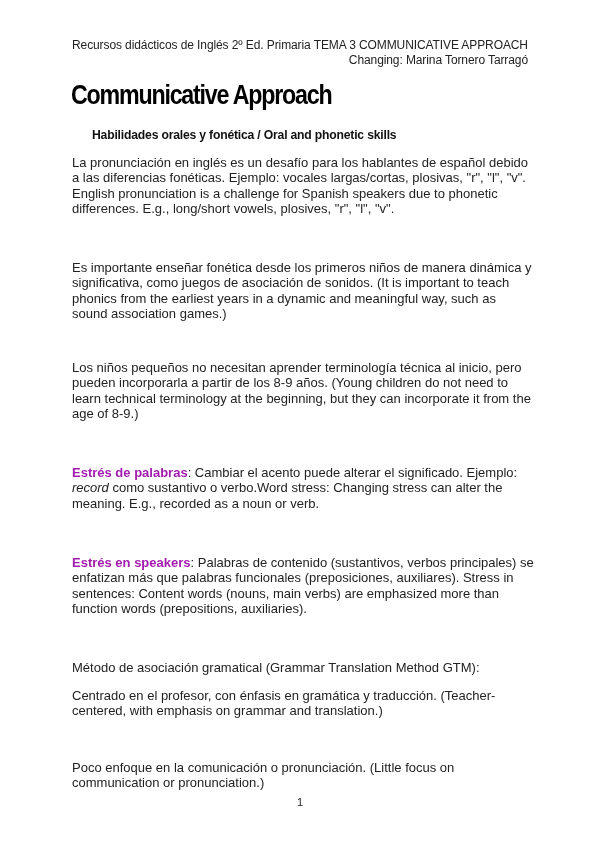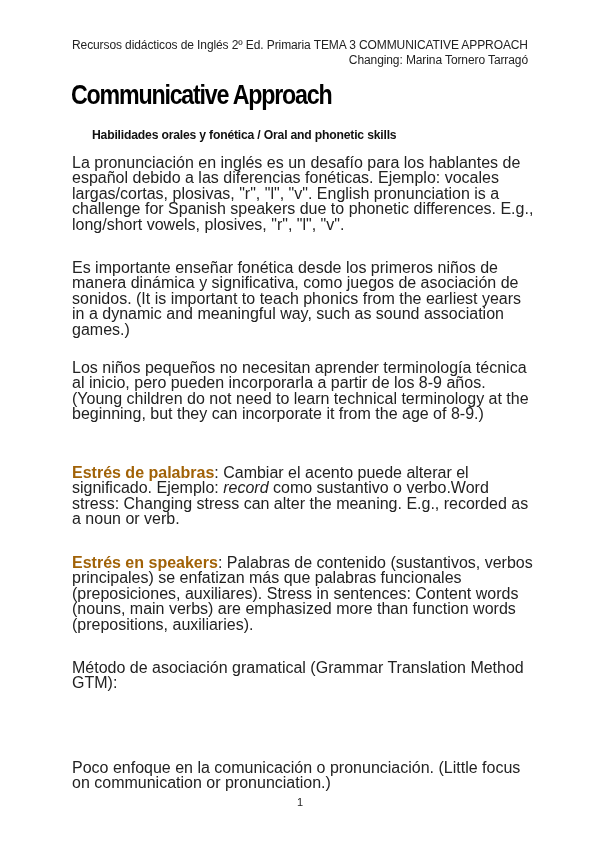--- a/index.html
+++ b/index.html
@@ -5,23 +5,23 @@
     html, body { margin: 0; padding: 0; background: #ffffff; }
     body { width: 600px; height: 848px; position: relative; overflow: hidden;
            font-family: "Liberation Sans", sans-serif; color: #111; }
     .page { position: absolute; left: 0; top: 0; width: 600px; height: 848px; background: #fff; }
     .hdr { position: absolute; font-size: 12px; color: #222; white-space: nowrap; letter-spacing: -0.1px; }
     .hdr1 { left: 72px; top: 38px; }
     .hdr2 { right: 72px; top: 53px; }
     .title { position: absolute; left: 71px; top: 80px; font-family: "Liberation Sans", sans-serif;
              font-weight: bold; font-size: 27px; letter-spacing: -1.4px; transform: scaleX(0.86);
              transform-origin: left top; color: #000; white-space: nowrap; }
-    .p { position: absolute; left: 72px; width: 462px; font-size: 16px; line-height: 15.4px; color: #222; }
+    .p { position: absolute; left: 72px; width: 462px; font-size: 13px; line-height: 15.4px; color: #222; }
     .h { position: absolute; left: 72px; font-size: 12.2px; font-weight: bold; color: #111; white-space: nowrap; letter-spacing: -0.2px; padding-left: 20px; }
-    b { color: #a16207; }
+    b { color: #a21caf; }
     .pagenum { position: absolute; left: 0; width: 600px; text-align: center; top: 796px; font-size: 11px; color: #222; }
   </style>
 </head>
 <body>
 
 <div class="page">
   <div class="hdr hdr1">Recursos didácticos de Inglés  2º Ed. Primaria TEMA 3 COMMUNICATIVE APPROACH</div>
   <div class="hdr hdr2">Changing: Marina Tornero Tarragó</div>
 
   <div class="title">Communicative Approach</div>
@@ -38,17 +38,18 @@
     <b>Estrés de palabras</b><span>: Cambiar el acento puede alterar el significado. Ejemplo: </span><i>record</i><span> como sustantivo o verbo.Word stress: Changing stress can alter the meaning. E.g., recorded as a noun or verb.</span>
   </div>
 
   <div class="p" style="top:555px;">
     <b>Estrés en speakers</b><span>: Palabras de contenido (sustantivos, verbos principales) se enfatizan más que palabras funcionales (preposiciones, auxiliares). Stress in sentences: Content words (nouns, main verbs) are emphasized more than function words (prepositions, auxiliaries).</span>
   </div>
 
 
   <div class="p" style="top:660px;">Método de asociación gramatical (Grammar Translation Method GTM):</div>
 
+  <div class="p" style="top:688px;">Centrado en el profesor, con énfasis en gramática y traducción. (Teacher-centered, with emphasis on grammar and translation.)</div>
 
   <div class="p" style="top:760px;">Poco enfoque en la comunicación o pronunciación. (Little focus on communication or pronunciation.)</div>
 
   <div class="pagenum">1</div>
 </div>
 
 </body></html>

